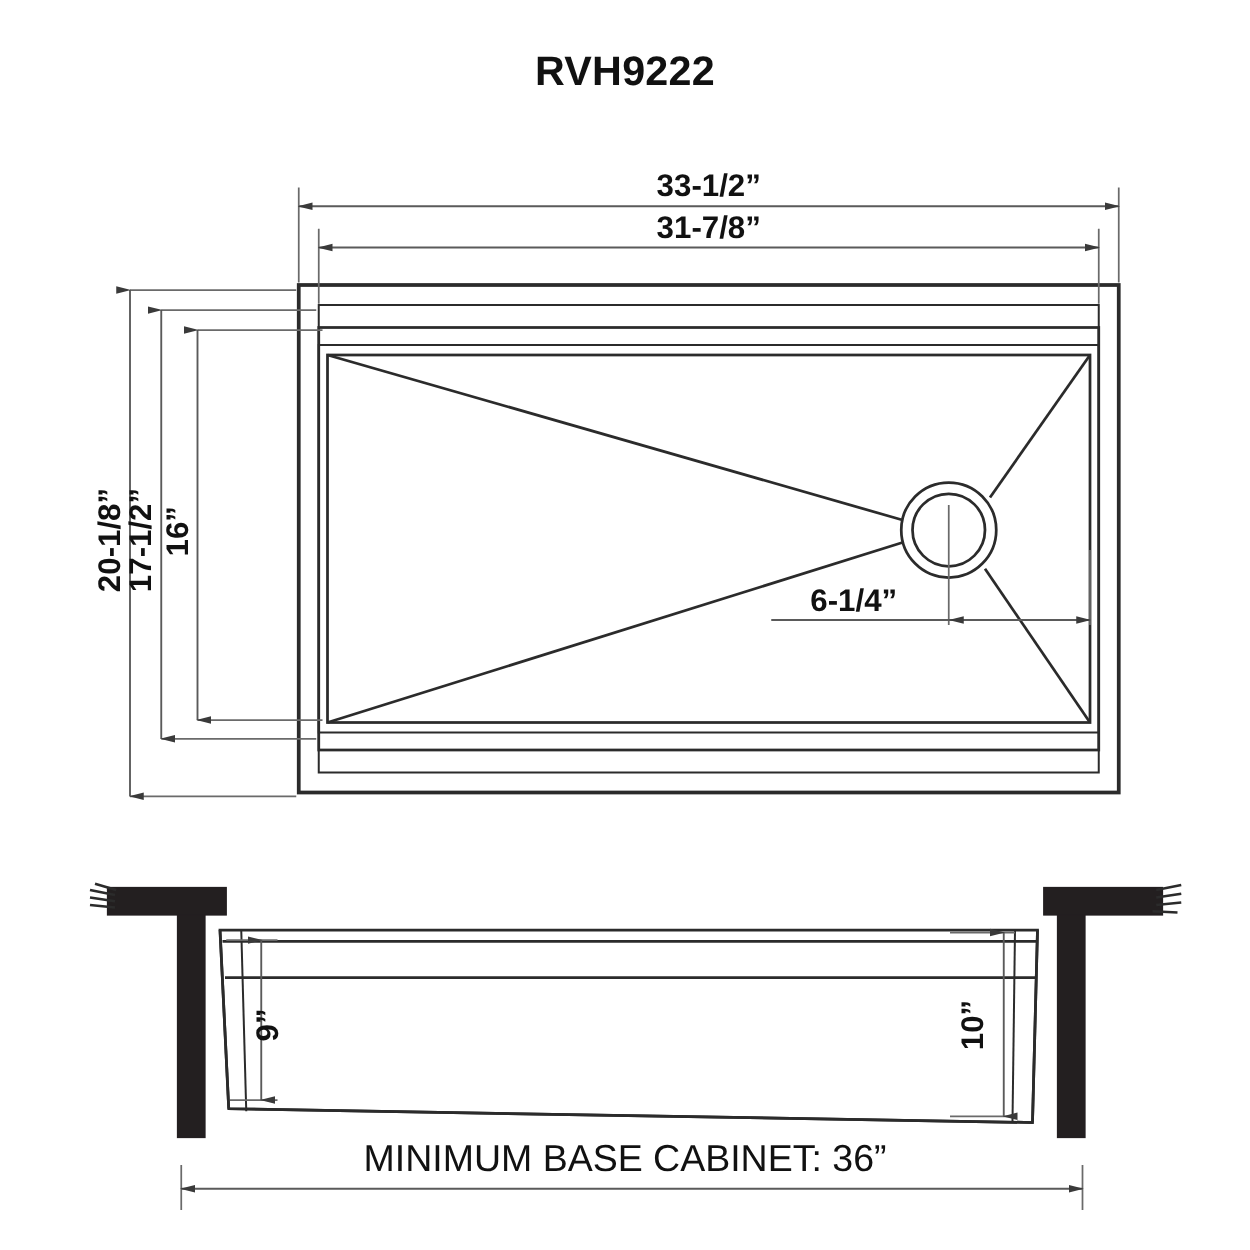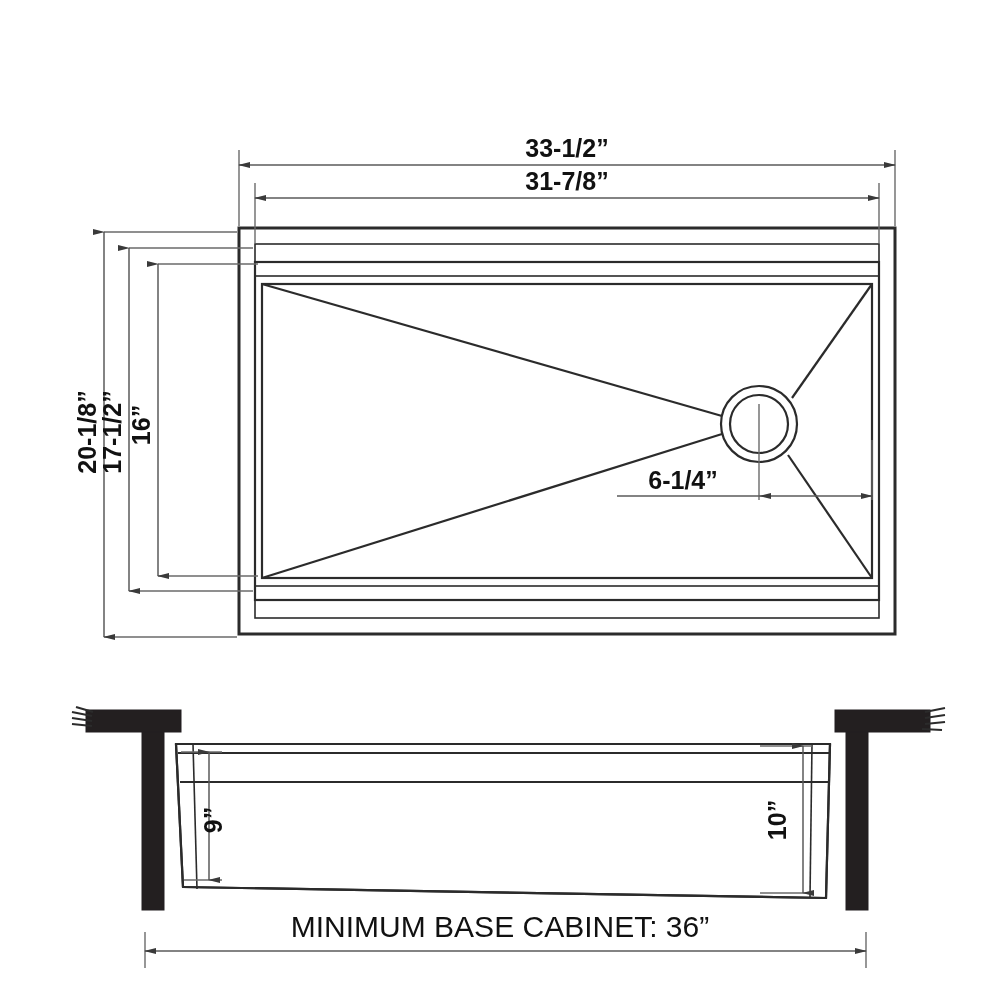--- a/index.html
+++ b/index.html
@@ -69,20 +69,21 @@
     stroke: #231f20;
     stroke-width: 1;
   }
   .arrowfill { fill: #3a3a3a; }
 </style>
 </head>
 <body>
 
 <div id="page">
 
+  <div id="title">RVH9222</div>
 
   <svg class="drawing" viewBox="0 0 1000 1000">
     <defs>
       <marker id="arrL" markerWidth="12" markerHeight="8" refX="1" refY="4" orient="auto" markerUnits="userSpaceOnUse">
         <path d="M0,4 L12,1 L12,7 Z" class="arrowfill"></path>
       </marker>
       <marker id="arrR" markerWidth="12" markerHeight="8" refX="11" refY="4" orient="auto" markerUnits="userSpaceOnUse">
         <path d="M12,4 L0,1 L0,7 Z" class="arrowfill"></path>
       </marker>
       <marker id="arrU" markerWidth="8" markerHeight="12" refX="4" refY="1" orient="auto" markerUnits="userSpaceOnUse">

